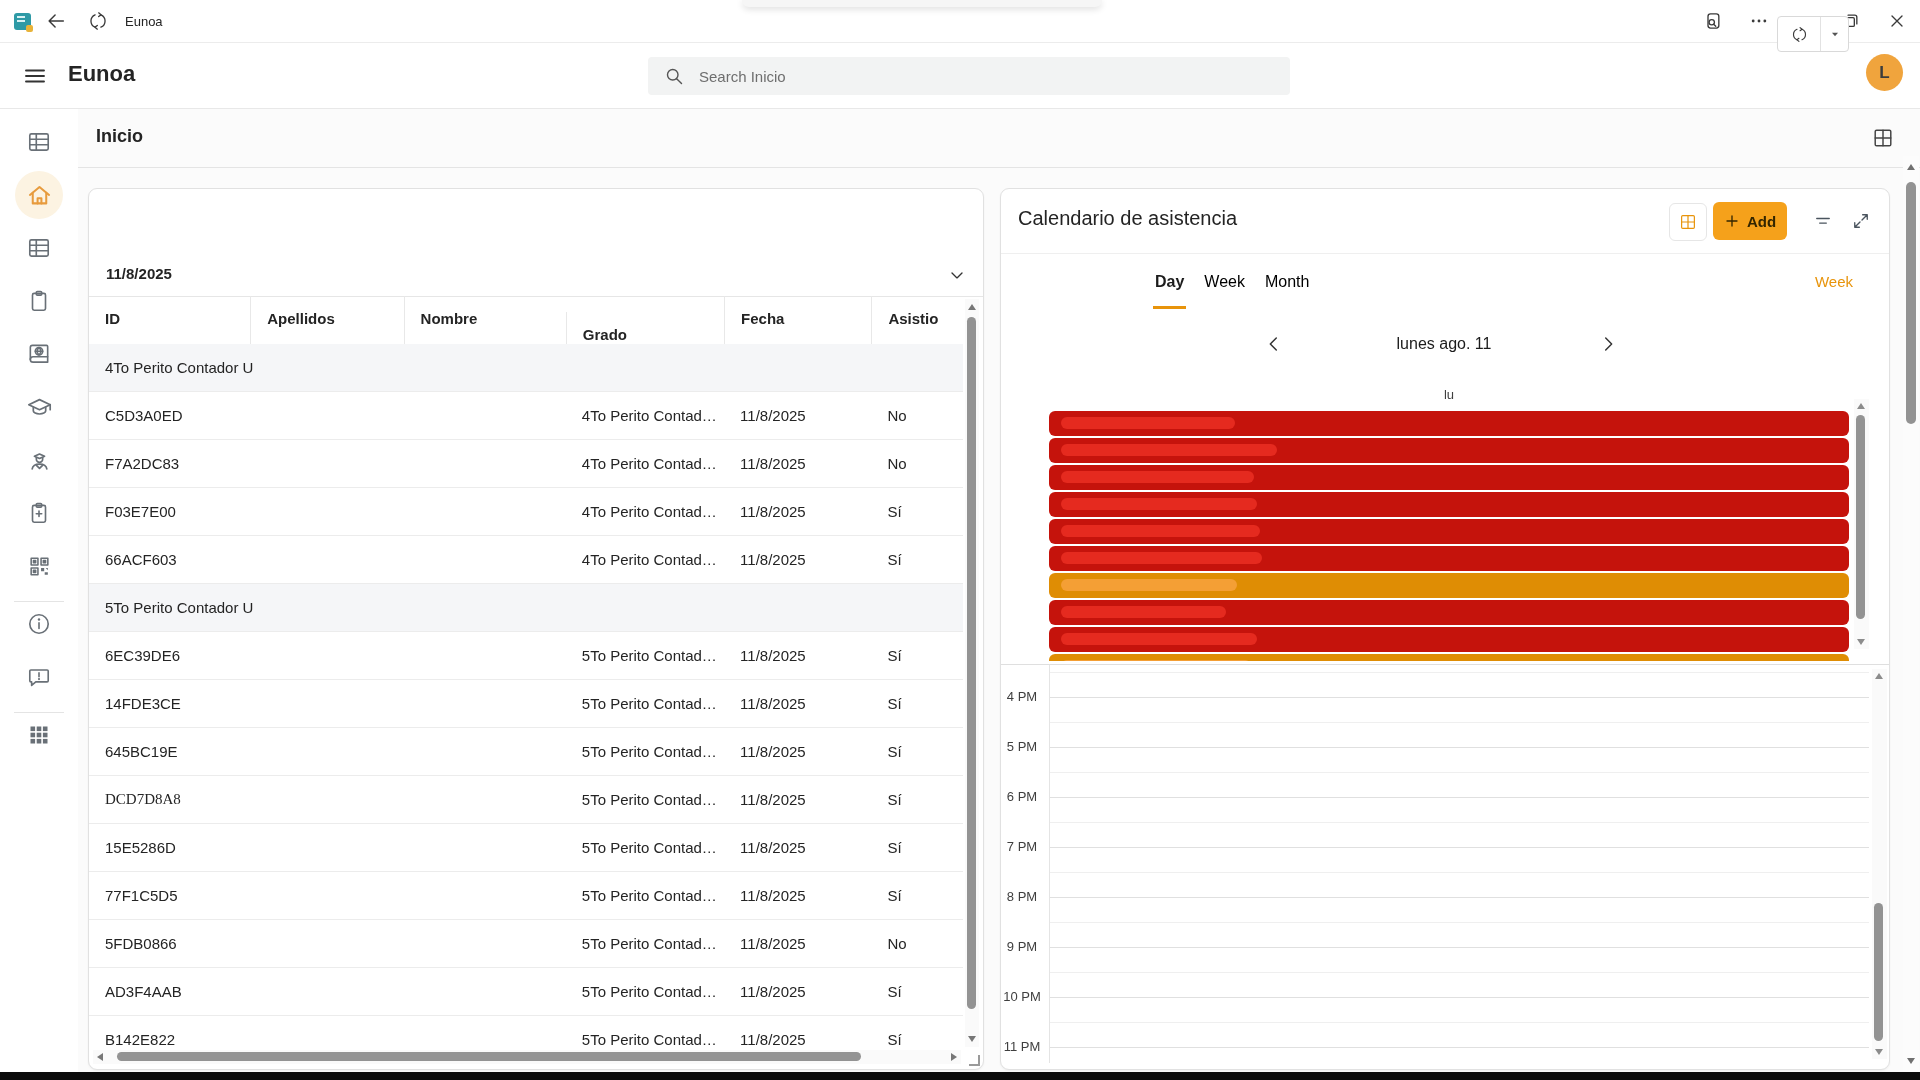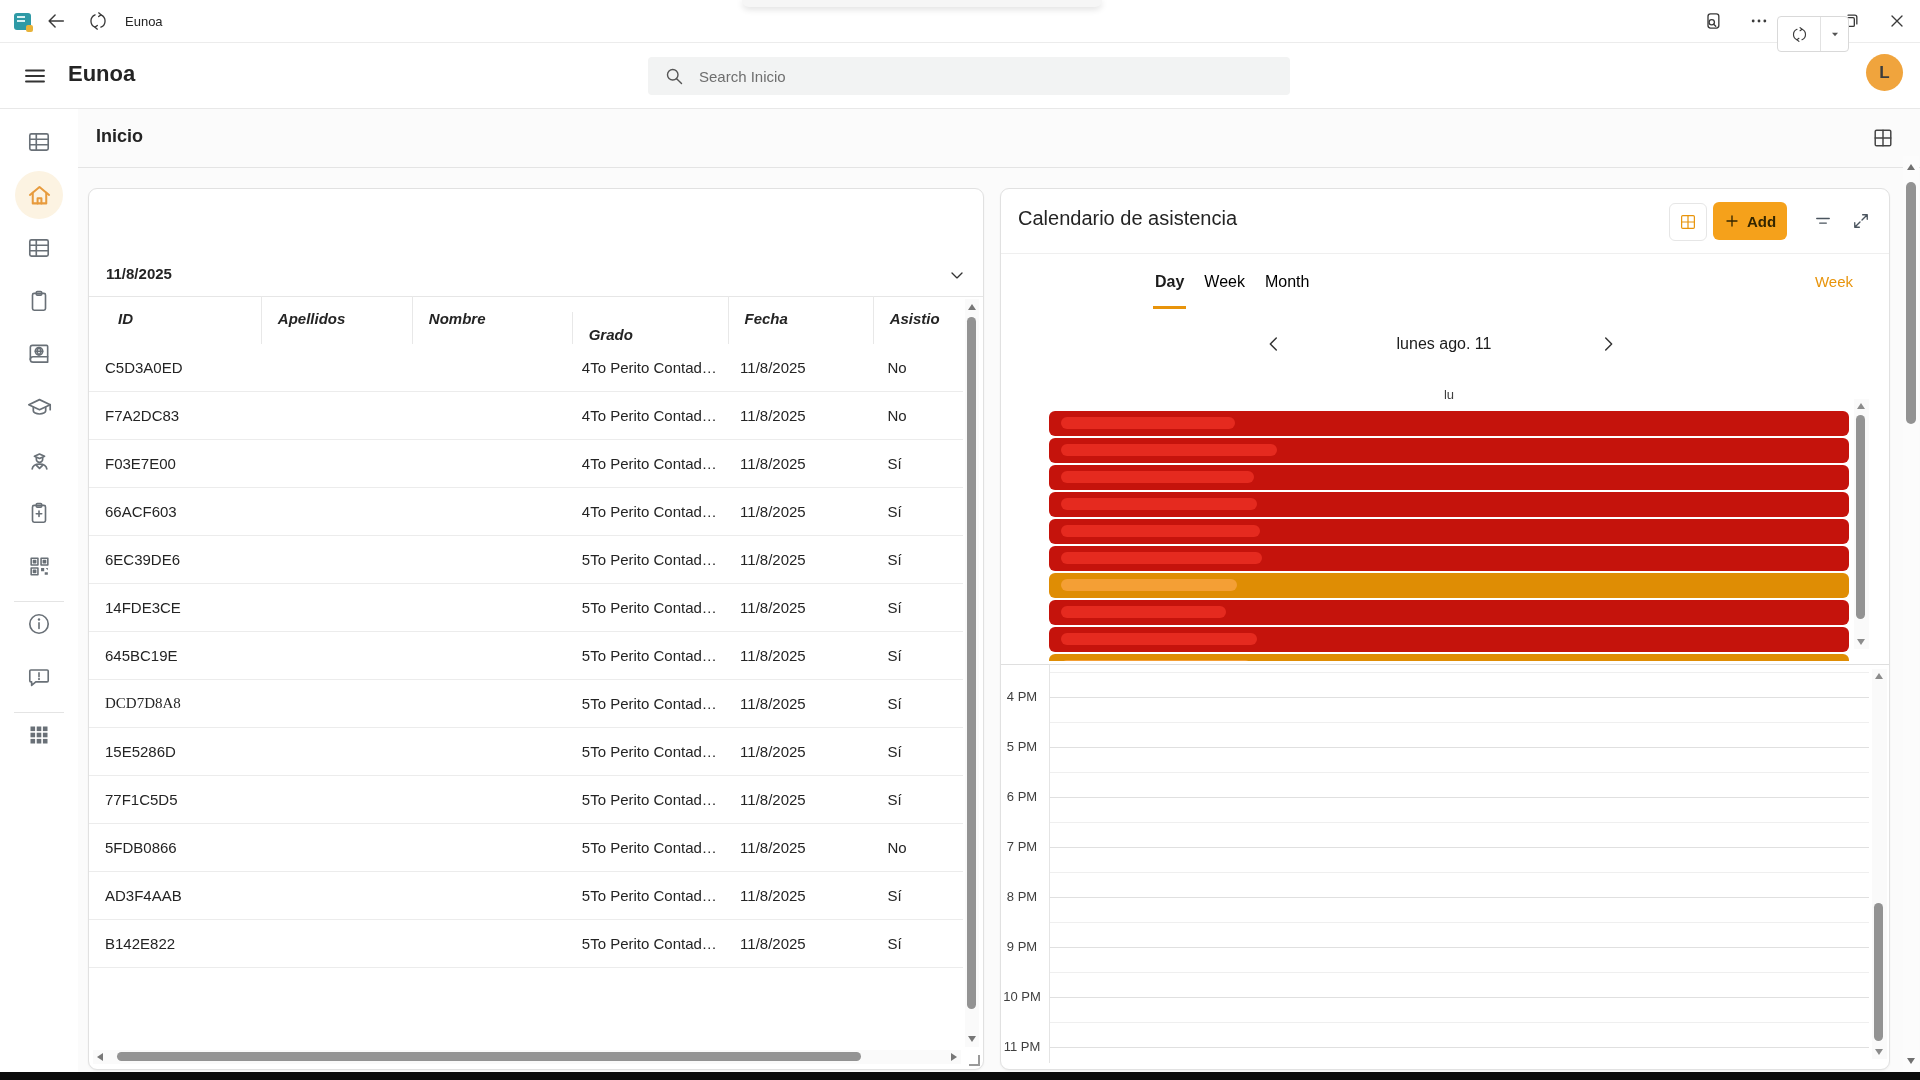--- a/index.html
+++ b/index.html
@@ -54,21 +54,21 @@
   .card-head{position:absolute;left:0;top:0;right:0;height:64px;border-bottom:1px solid #efefef;}
   .card-title{position:absolute;left:17px;top:18px;font-size:20px;font-weight:500;color:#242424;}
   .btn-accent{position:absolute;top:13px;height:38px;border-radius:6px;background:var(--accent);display:flex;align-items:center;justify-content:center;gap:7px;
               font-size:15px;font-weight:600;color:#332600;cursor:pointer;}
   .hd-ic{position:absolute;top:22px;width:20px;height:20px;cursor:pointer;}
 
   
   .date-bar{position:absolute;left:0;top:64px;right:0;height:43px;border-bottom:1px solid #e6e6e6;}
   .date-bar span{position:absolute;left:17px;top:12px;font-size:15px;font-weight:600;color:#242424;}
   .date-chev{position:absolute;right:16px;top:12px;}
-  .thead{position:absolute;left:13px;top:107px;right:20px;height:48px;display:flex;border-bottom:4px solid #c4b5fd;font-style:italic;}
+  .thead{position:absolute;left:0;top:107px;right:20px;height:48px;display:flex;border-bottom:4px solid #c4b5fd;}
   .th{box-sizing:border-box;padding:14px 0 0 16px;font-size:15px;font-weight:700;color:#242424;border-left:1px solid #e8e8e8;}
   .th:first-child{border-left:none;}
   .tbody{position:absolute;left:0;top:155px;right:20px;height:702px;overflow:hidden;}
   .group-row{height:47px;background:#f5f6f8;border-bottom:1px solid #ececec;display:flex;align-items:center;cursor:pointer;}
   .group-row span{padding-left:16px;font-size:15px;color:#242424;}
   .t-row{height:47px;border-bottom:1px solid #ececec;display:flex;align-items:center;background:#fff;cursor:pointer;}
   .td{box-sizing:border-box;padding-left:16px;font-size:15px;color:#242424;white-space:nowrap;overflow:hidden;}
 
   
   .sb-v{position:absolute;width:14px;background:#fafafa;}
@@ -314,20 +314,23 @@
 
     <div class="thead" id="thead">
         <div class="th" style="width: 162px;">ID</div>
         <div class="th" style="width: 154px;">Apellidos</div>
         <div class="th" style="width: 163px;">Nombre</div>
         <div class="th" style="width: 159px; margin-top: 16px;">Grado</div>
         <div class="th" style="width: 148px;">Fecha</div>
         <div class="th" style="width: 92px;">Asistio</div>
       </div>
     <div class="tbody" id="tbody">
+        <div class="group-row">
+          <span>4To Perito Contador U</span>
+        </div>
         <div class="t-row">
           <div class="td" style="width: 162px;">C5D3A0ED</div>
           <div class="td" style="width: 154px;"></div>
           <div class="td" style="width: 163px;"></div>
           <div class="td" style="width: 159px;">4To Perito Contad…</div>
           <div class="td" style="width: 148px;">11/8/2025</div>
           <div class="td" style="width: 92px;">No</div>
         </div>
         <div class="t-row">
           <div class="td" style="width: 162px;">F7A2DC83</div>
@@ -345,20 +348,23 @@
           <div class="td" style="width: 148px;">11/8/2025</div>
           <div class="td" style="width: 92px;">Sí</div>
         </div>
         <div class="t-row">
           <div class="td" style="width: 162px;">66ACF603</div>
           <div class="td" style="width: 154px;"></div>
           <div class="td" style="width: 163px;"></div>
           <div class="td" style="width: 159px;">4To Perito Contad…</div>
           <div class="td" style="width: 148px;">11/8/2025</div>
           <div class="td" style="width: 92px;">Sí</div>
+        </div>
+        <div class="group-row">
+          <span>5To Perito Contador U</span>
         </div>
         <div class="t-row">
           <div class="td" style="width: 162px;">6EC39DE6</div>
           <div class="td" style="width: 154px;"></div>
           <div class="td" style="width: 163px;"></div>
           <div class="td" style="width: 159px;">5To Perito Contad…</div>
           <div class="td" style="width: 148px;">11/8/2025</div>
           <div class="td" style="width: 92px;">Sí</div>
         </div>
         <div class="t-row">

